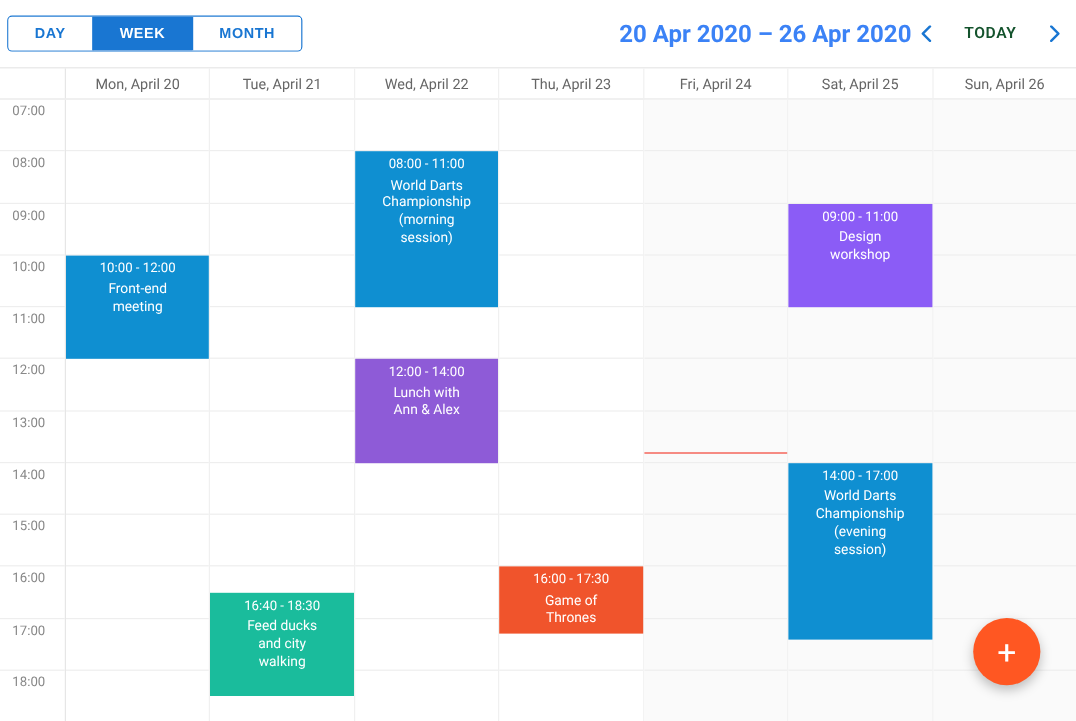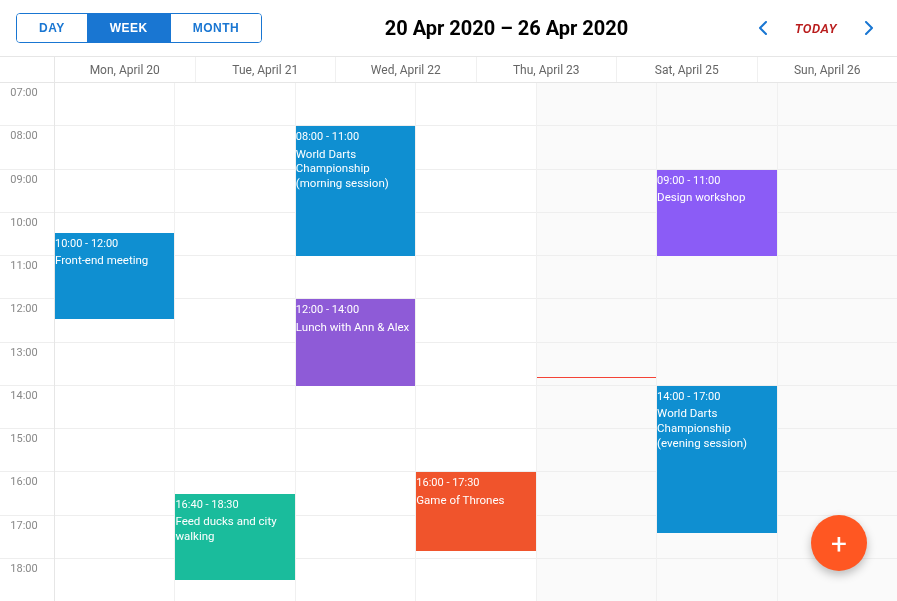--- a/index.html
+++ b/index.html
@@ -10,21 +10,21 @@
     color: #333;
     background: #fff;
     width: 897px;
     height: 601px;
     overflow: hidden;
     position: relative;
   }
   .toolbar {
     display: flex;
     align-items: center;
-    padding: 10px 16px;
+    padding: 10px 6px;
     height: 56px;
   }
   .view-switch {
     display: inline-flex;
     border: 1px solid #1976d2;
     border-radius: 4px;
     overflow: hidden;
   }
   .view-switch button {
     background: #fff;
@@ -38,34 +38,33 @@
   }
   .view-switch button + button {
     border-left: 1px solid #1976d2;
   }
   .view-switch button.active {
     background: #1976d2;
     color: #fff;
   }
   .title {
     flex: 1;
-    text-align: center;
+    text-align: right;
     font-size: 20px;
     font-weight: 700;
-    color: #000000;
+    color: #3b82f6;
   }
   .nav-right {
     display: flex;
     align-items: flex-end;
     gap: 14px;
-    color: #b91c1c;
+    color: #14532d;
     font-weight: 600;
     letter-spacing: 0.5px;
     font-size: 13px;
-    font-style: italic;
   }
   .nav-arrow {
     width: 24px;
     height: 24px;
     display: flex;
     align-items: center;
     justify-content: center;
     cursor: pointer;
   }
   .today-btn {
@@ -129,25 +128,26 @@
   .day-col.shade { background: #fafafa; }
   .hour-cell {
     height: 43.25px;
     border-bottom: 1px solid #eee;
   }
   .event {
     position: absolute;
     left: 0;
     right: 0;
     color: #fff;
-    padding: 4px 0;
+    padding: 4px 22px;
     font-size: 11.5px;
     line-height: 1.3;
     overflow: hidden;
     cursor: pointer;
+    text-align: center;
   }
   .event .time { font-size: 11px; }
   .event .title-e { font-weight: 400; margin-top: 2px; }
   .now-line {
     position: absolute;
     left: 0; right: 0;
     height: 1px;
     background: #f44336;
   }
   .fab {
@@ -199,20 +199,21 @@
 </div>
 
 <div class="calendar">
   <div class="header-row">
     <div class="time-gutter-head"></div>
     <div id="day-heads" style="display:flex;flex:1;">
         <div class="day-head">Mon, April 20</div>
         <div class="day-head">Tue, April 21</div>
         <div class="day-head">Wed, April 22</div>
         <div class="day-head">Thu, April 23</div>
+        <div class="day-head">Fri, April 24</div>
         <div class="day-head">Sat, April 25</div>
         <div class="day-head">Sun, April 26</div>
       </div>
   </div>
   <div class="grid-body">
     <div class="time-gutter" id="time-gutter">
         <div class="hour-label">07:00</div>
         <div class="hour-label">08:00</div>
         <div class="hour-label">09:00</div>
         <div class="hour-label">10:00</div>
@@ -232,21 +233,21 @@
           <div class="hour-cell"></div>
           <div class="hour-cell"></div>
           <div class="hour-cell"></div>
           <div class="hour-cell"></div>
           <div class="hour-cell"></div>
           <div class="hour-cell"></div>
           <div class="hour-cell"></div>
           <div class="hour-cell"></div>
           <div class="hour-cell"></div>
           <div class="hour-cell"></div>
-          <div class="event" style="background: rgb(15, 143, 209); top: 129.75px; height: 86.5px; margin-top: 20px;">
+          <div class="event" style="background: rgb(15, 143, 209); top: 129.75px; height: 86.5px;">
             <div class="time">10:00 - 12:00</div>
             <div class="title-e">Front-end meeting</div>
           </div>
         </div>
         <div class="day-col">
           <div class="hour-cell"></div>
           <div class="hour-cell"></div>
           <div class="hour-cell"></div>
           <div class="hour-cell"></div>
           <div class="hour-cell"></div>
@@ -290,21 +291,21 @@
           <div class="hour-cell"></div>
           <div class="hour-cell"></div>
           <div class="hour-cell"></div>
           <div class="hour-cell"></div>
           <div class="hour-cell"></div>
           <div class="hour-cell"></div>
           <div class="hour-cell"></div>
           <div class="hour-cell"></div>
           <div class="hour-cell"></div>
           <div class="hour-cell"></div>
-          <div class="event" style="background: rgb(240, 84, 44); top: 389.25px; height: 79px;">
+          <div class="event" style="background: rgb(240, 84, 44); top: 389.25px; height: 56px;">
             <div class="time">16:00 - 17:30</div>
             <div class="title-e">Game of Thrones</div>
           </div>
         </div>
         <div class="day-col shade">
           <div class="hour-cell"></div>
           <div class="hour-cell"></div>
           <div class="hour-cell"></div>
           <div class="hour-cell"></div>
           <div class="hour-cell"></div>

